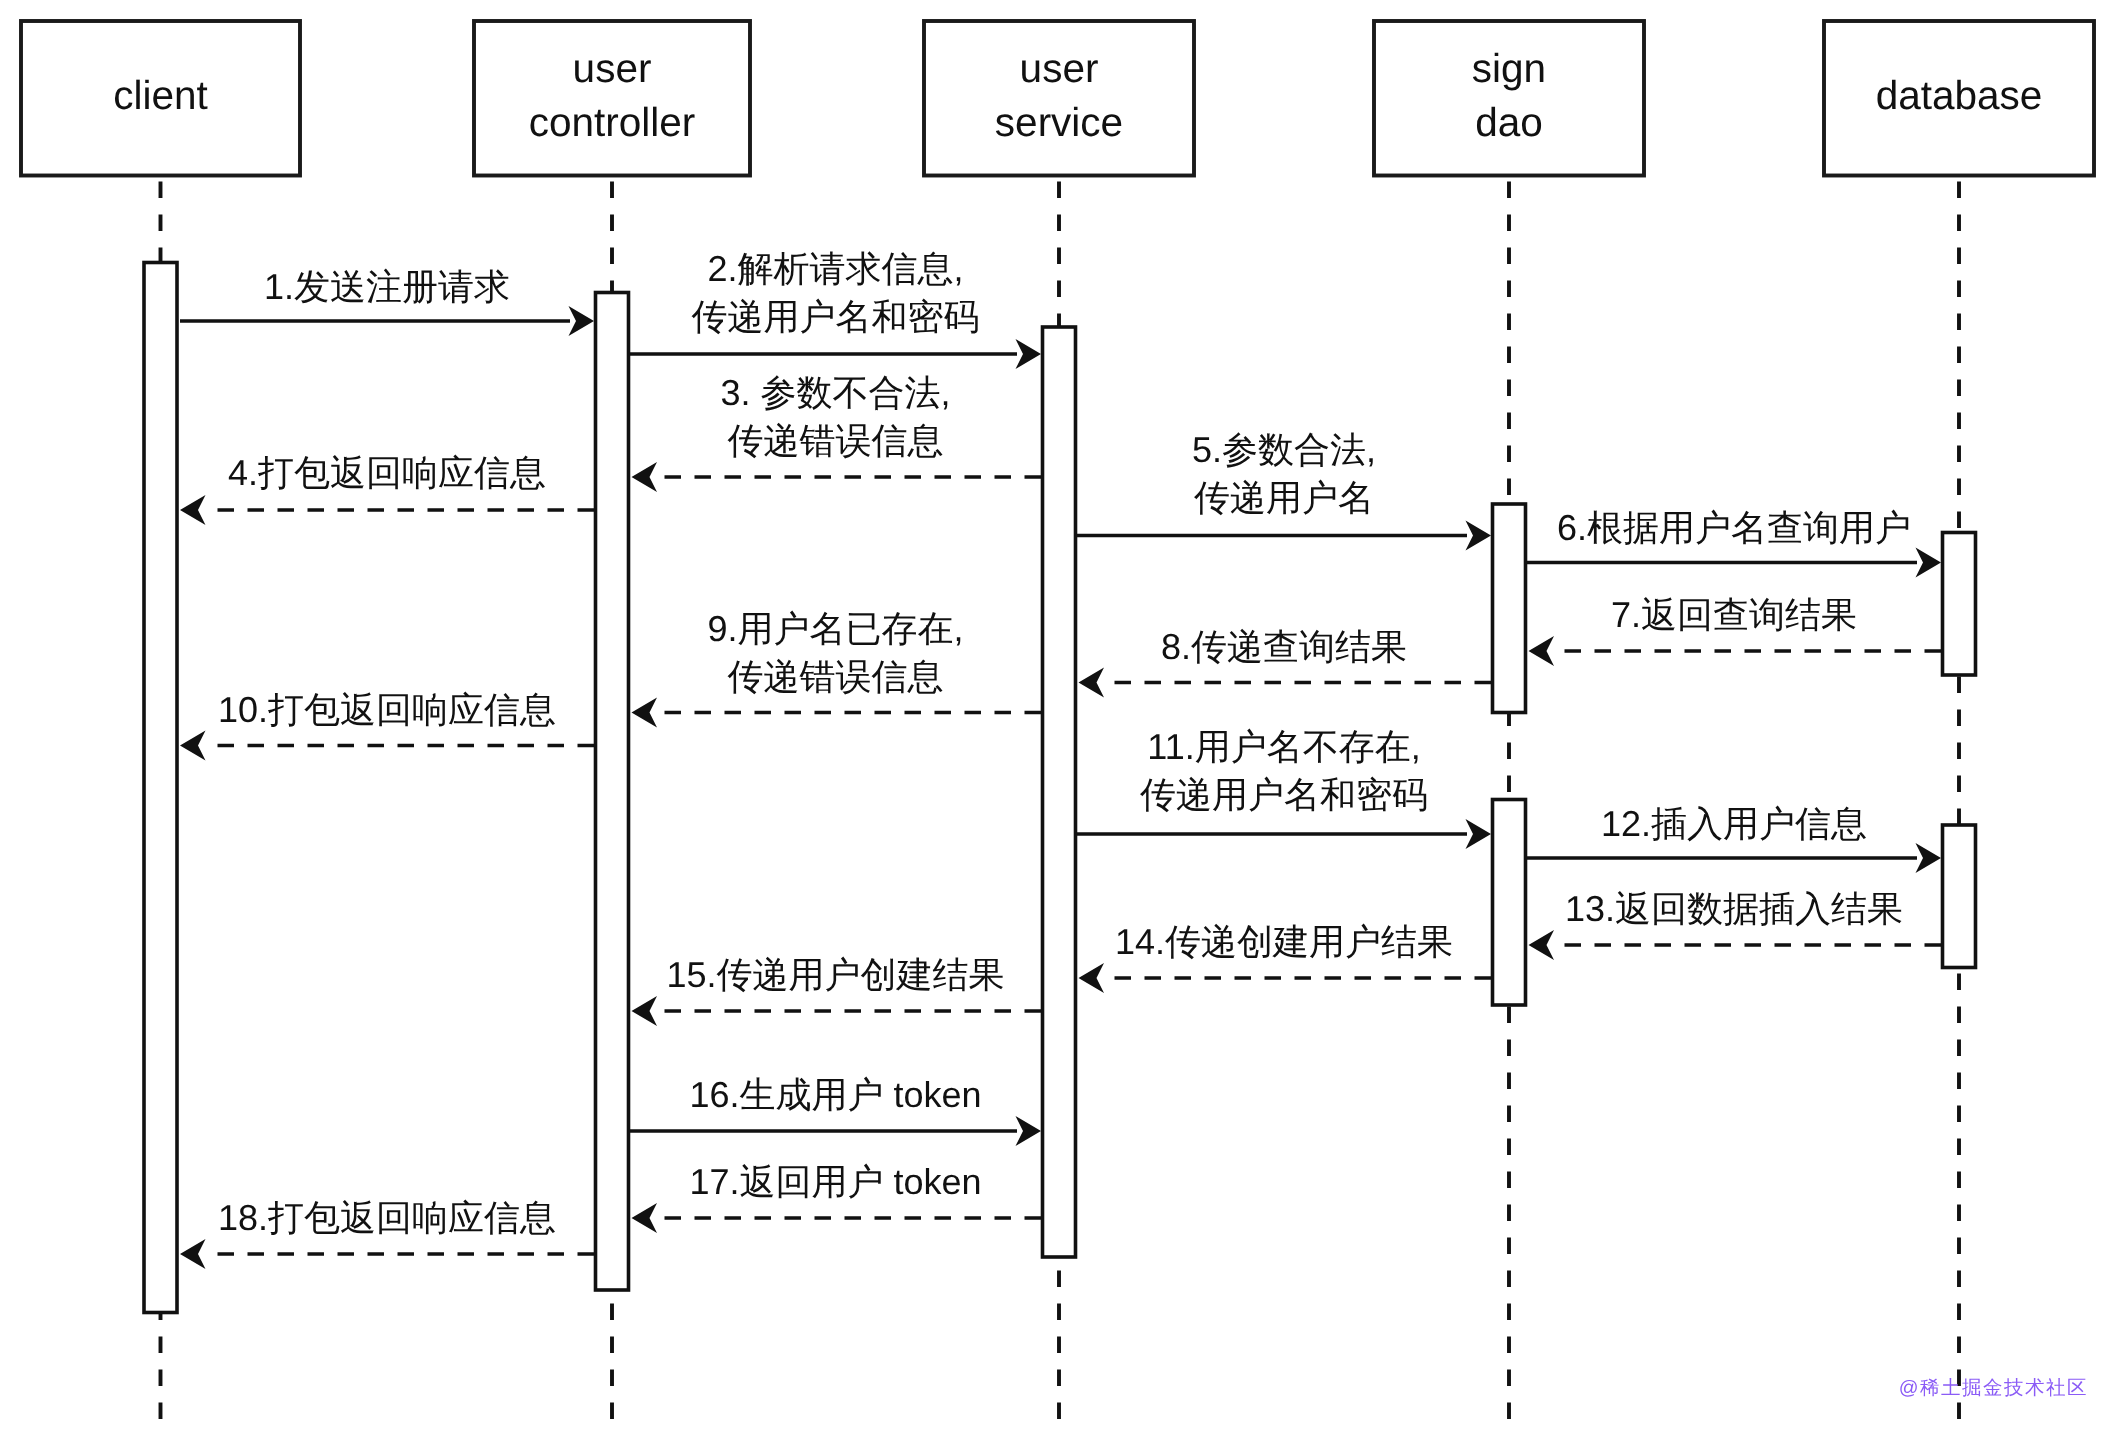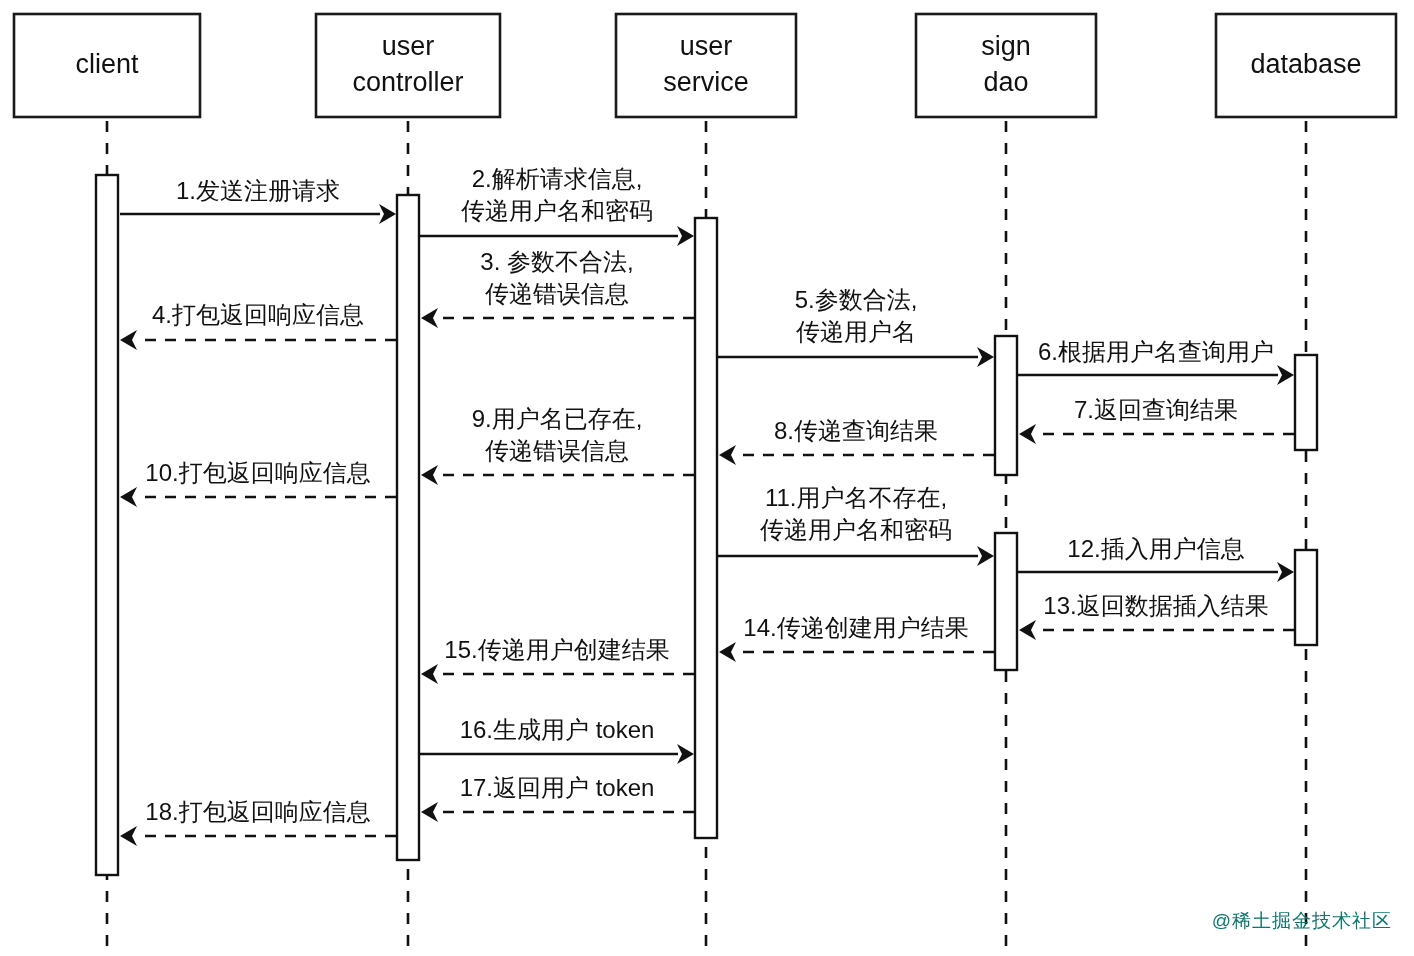--- a/index.html
+++ b/index.html
@@ -69,22 +69,22 @@
     font-family: "Liberation Sans", "DejaVu Sans", sans-serif;
     font-size: 24px;
     fill: #111111;
     text-anchor: middle;
   }
   .watermark {
     position: absolute;
     right: 22px;
     bottom: 22px;
     font-family: "Liberation Sans", "DejaVu Sans", sans-serif;
-    font-size: 19px;
-    color: #0f766e;
+    font-size: 13px;
+    color: #8b5cf6;
     letter-spacing: 1px;
     white-space: nowrap;
     user-select: none;
   }
 </style>
 </head>
 <body>
 
 <div id="diagram-root">
   <svg class="seq" viewBox="0 0 1414 956" xmlns="http://www.w3.org/2000/svg">

